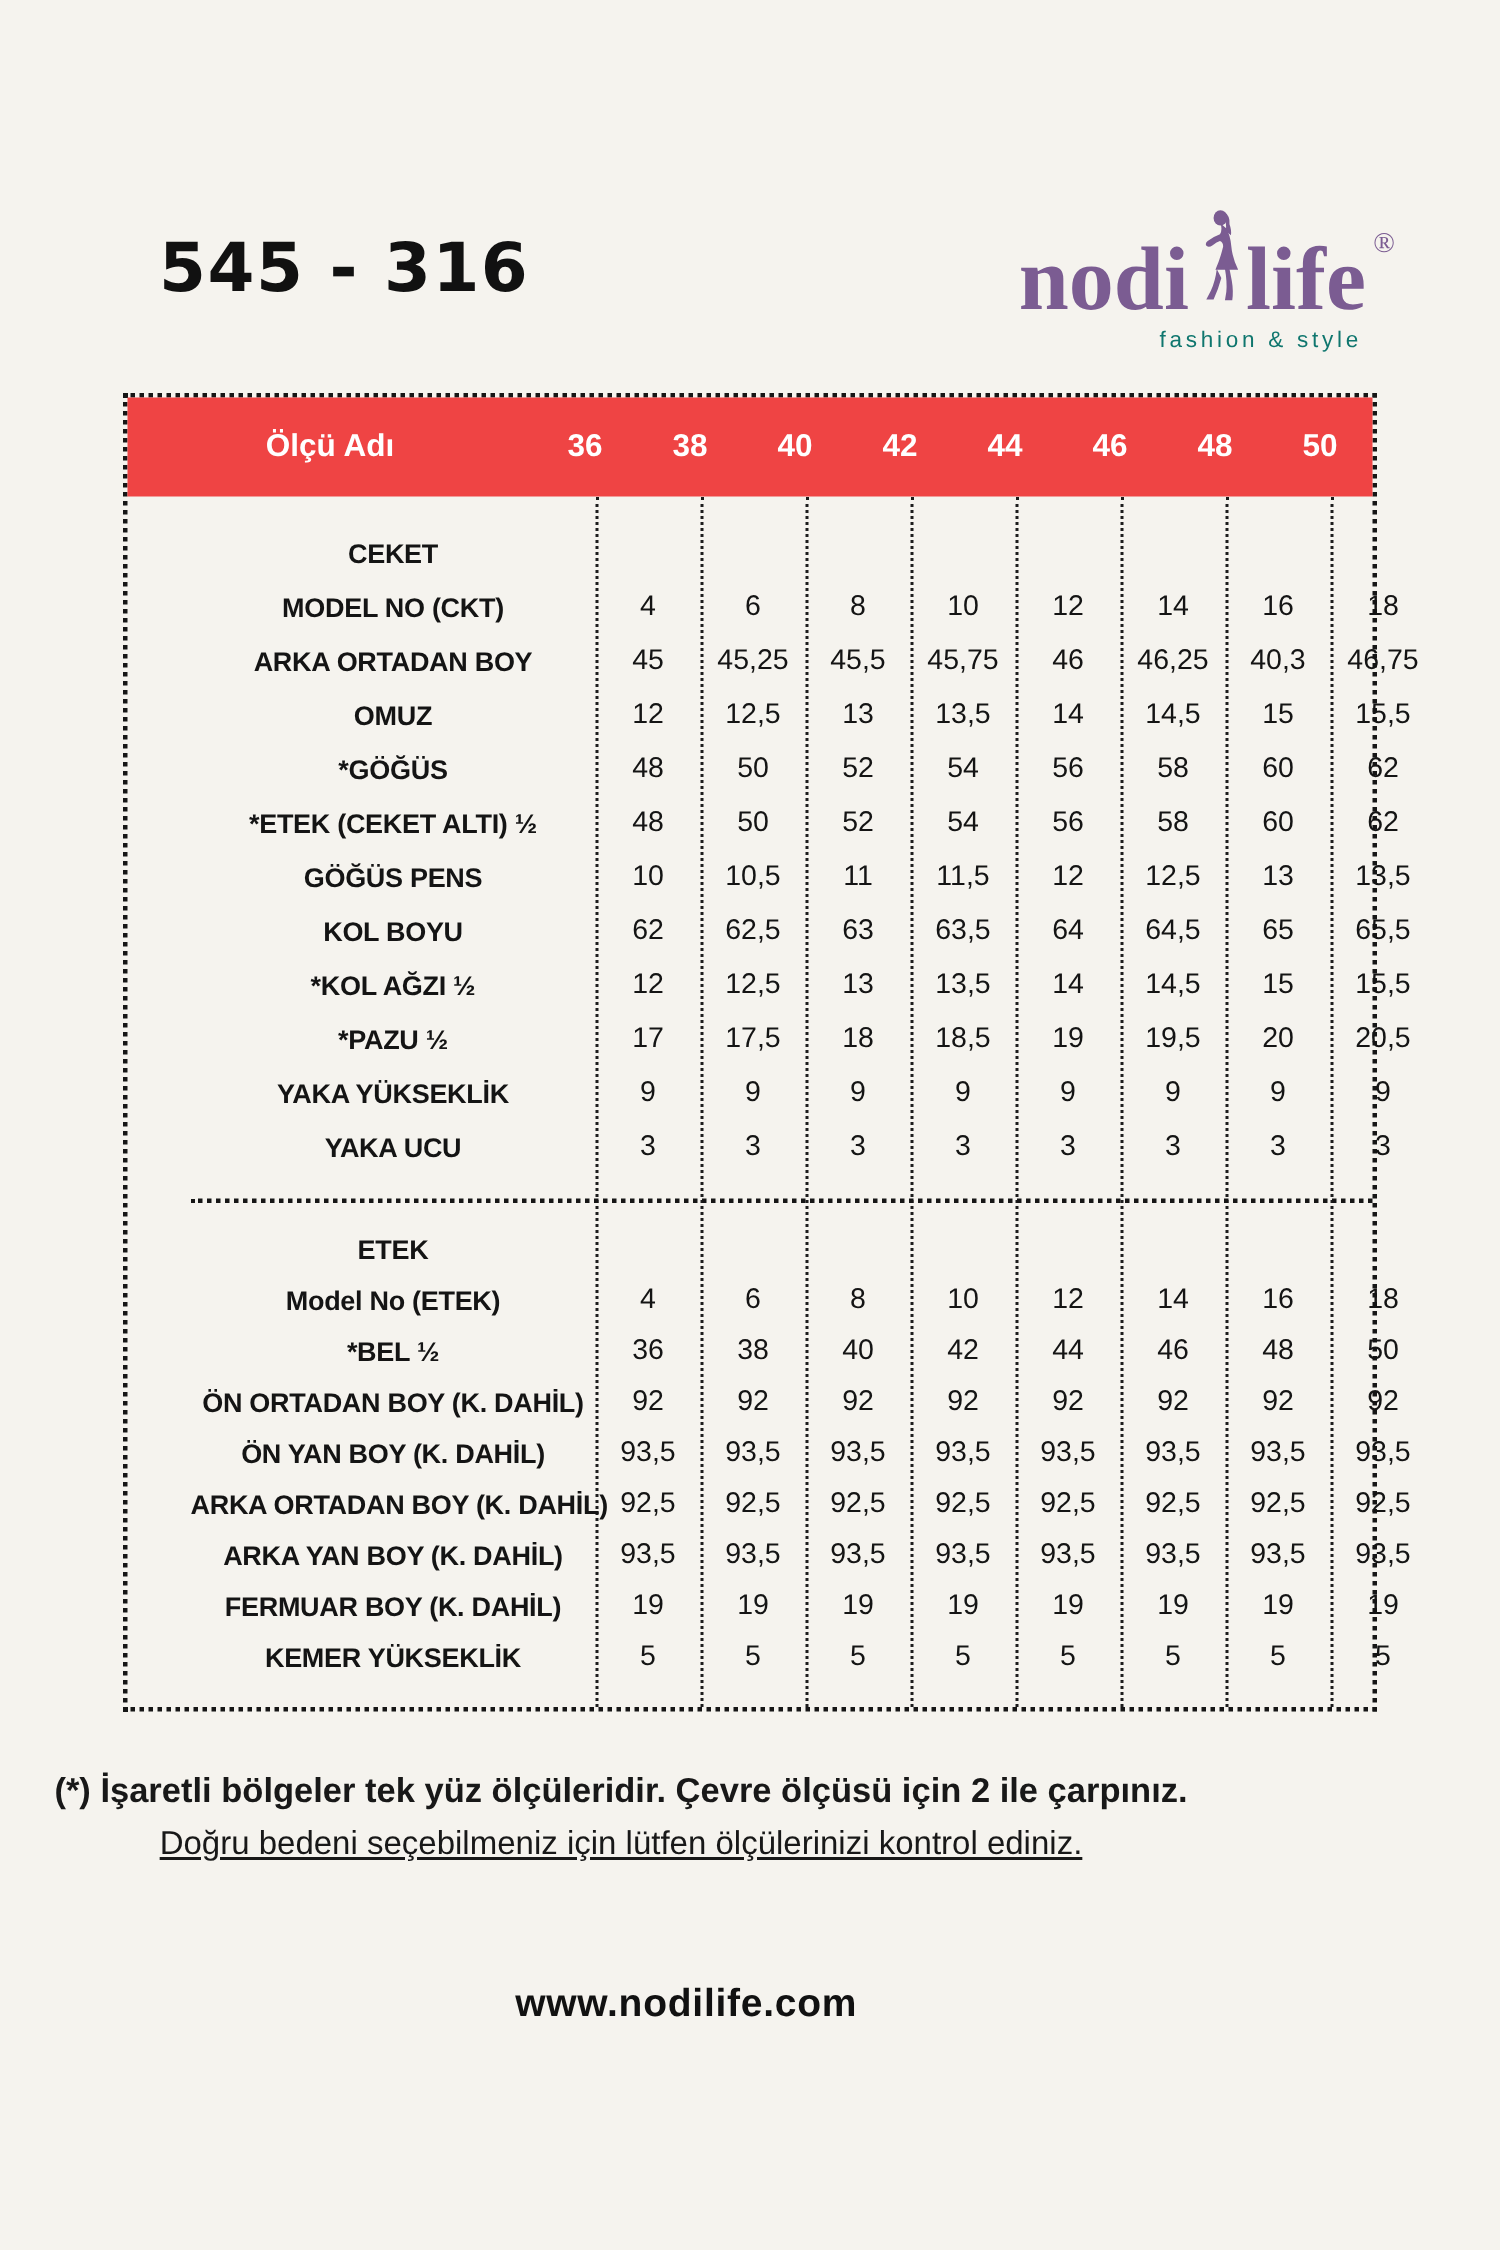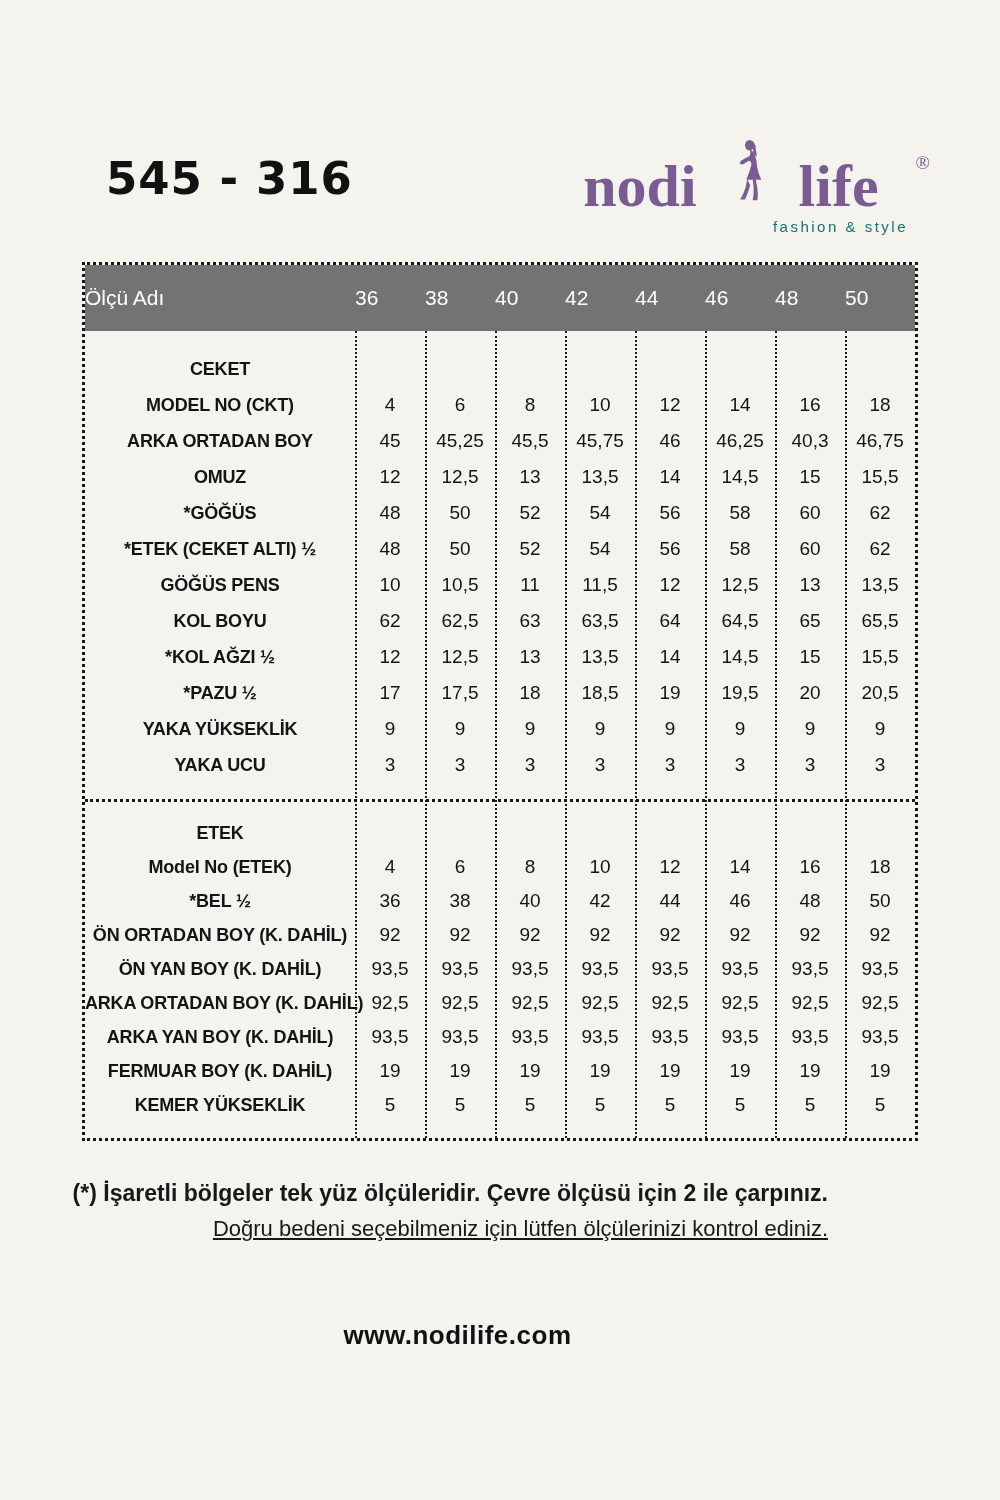--- a/index.html
+++ b/index.html
@@ -14,21 +14,21 @@
   
   .product-code{
     position:absolute;left:86px;top:152px;
     font-family:"DejaVu Sans",sans-serif;
     font-size:45px;font-weight:800;letter-spacing:1px;color:#111;margin-left:20px;
   }
   .logo{
     position:absolute;right:70px;top:134px;
     display:flex;flex-direction:column;align-items:flex-end;
   }
-  .logo-row{display:flex;align-items:flex-end;gap:32px;}
+  .logo-row{display:flex;align-items:flex-end;}
   .logo-word{
     font-family:"Liberation Serif",serif;
     font-size:60px;line-height:0.92;font-weight:700;
     color:#7b5c92;letter-spacing:0;
   }
   .logo-fig{height:82px;width:34px;margin:0 1px -2px 3px;}
   .logo-reg{
     font-family:"Liberation Serif",serif;
     font-size:19px;color:#7b5c92;margin:0 0 40px 5px;font-weight:400;
   }
@@ -36,40 +36,40 @@
     font-size:15px;letter-spacing:2.5px;color:#0f766e;
     margin-top:4px;padding-right:22px;font-weight:400;
   }
   
   .size-table{
     position:absolute;left:82px;top:262px;width:836px;
     box-sizing:border-box;border:3px dotted #161616;background:transparent;
   }
   .thead{
     display:grid;grid-template-columns:270px repeat(8,70px);
-    height:66px;align-items:center;background:#737373;
-    color:#fff;font-weight:400;font-size:21px;
-  }
-  .tbody-wrap{position:relative;}
+    height:66px;align-items:center;background:#ef4444;
+    color:#fff;font-weight:700;font-size:21px;text-align:center;
+  }
+  .tbody-wrap{position:relative;margin-left:42px;}
   .vline{position:absolute;top:0;bottom:0;width:0;border-left:2px dotted #1d1d1d;}
   .table-section{display:block;padding:20px 0 16px 0;position:relative;z-index:1;}
   .table-section + .table-section{border-top:3px dotted #161616;padding:14px 0 16px 0;}
   .trow{
     display:grid;grid-template-columns:270px repeat(8,70px);
     height:36px;align-items:center;text-align:center;
   }
   .table-section + .table-section .trow{height:34px;}
   .row-label,.section-title{
     font-weight:700;font-size:18px;letter-spacing:-0.2px;white-space:nowrap;
   }
   .cell-value{font-weight:400;font-size:19px;}
   
   .notes{
     position:absolute;left:0;top:1180px;width:828px;
-    text-align:right;color:#181818;
+    text-align:center;color:#181818;
   }
   .note-bold{font-size:23px;font-weight:700;margin-bottom:9px;}
   .note-line{font-size:22px;font-weight:400;margin-bottom:7px;text-decoration:underline;}
   .website{
     position:absolute;left:0;top:1320px;width:915px;text-align:center;
     font-size:26px;font-weight:700;letter-spacing:0.5px;color:#111;
   }
 </style>
 </head>
 <body>

